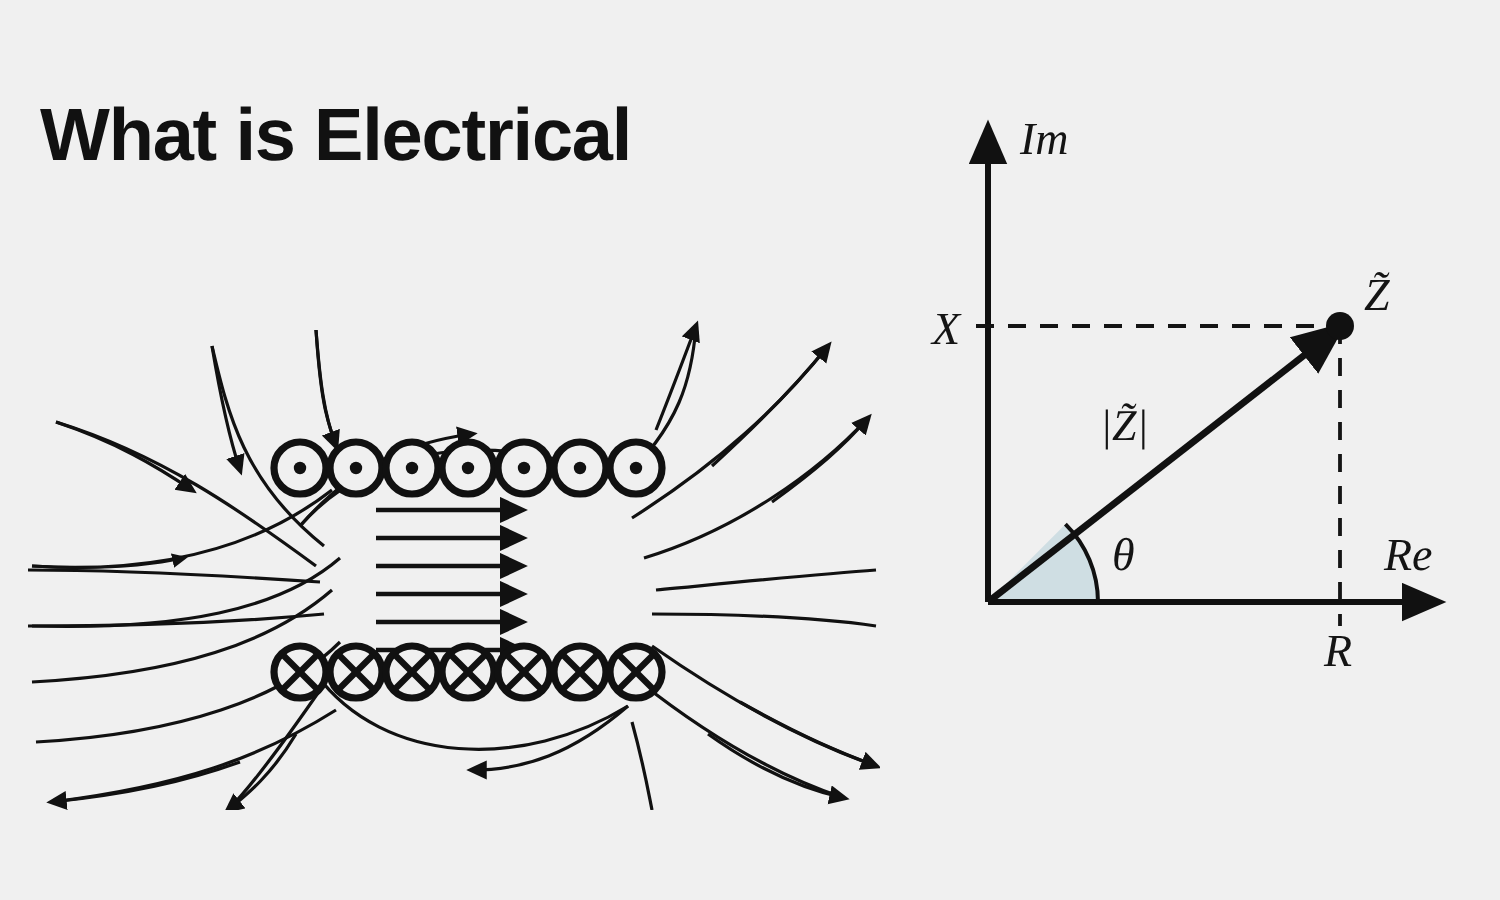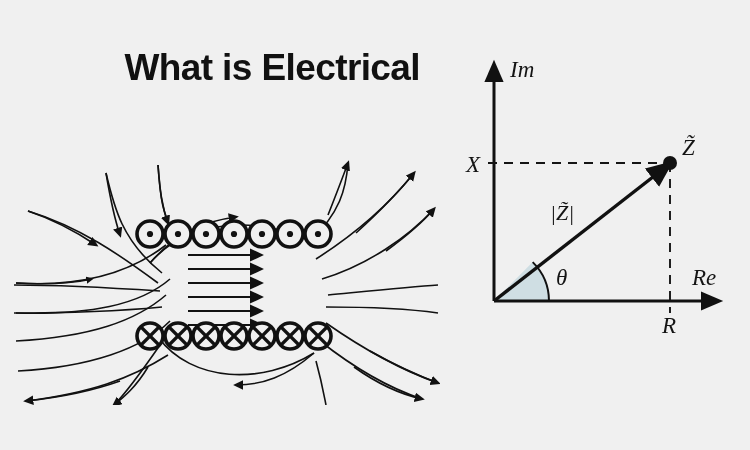--- a/index.html
+++ b/index.html
@@ -20,21 +20,21 @@
     width: 750px;
     height: 450px;
     background: #f0f0f0;
   }
   
   #title-block {
     position: absolute;
     left: 20px;
     top: 44px;
     width: 400px;
-    text-align: right;
+    text-align: left;
     color: #111111;
     font-weight: bold;
     font-size: 37px;
     line-height: 1.28;
     letter-spacing: -0.6px;
     font-family: "Liberation Sans", sans-serif;
     font-stretch: condensed;
   }
   #title-block .line {
     display: block;

